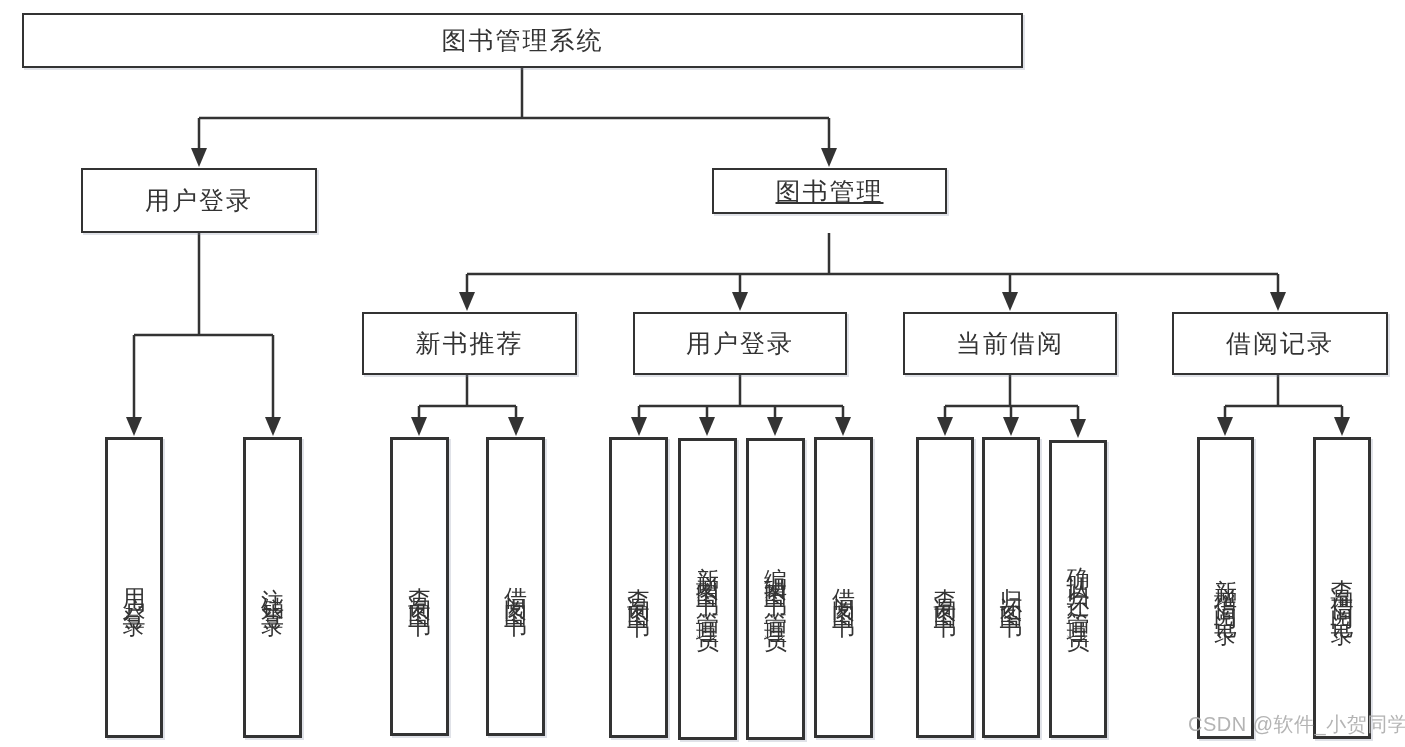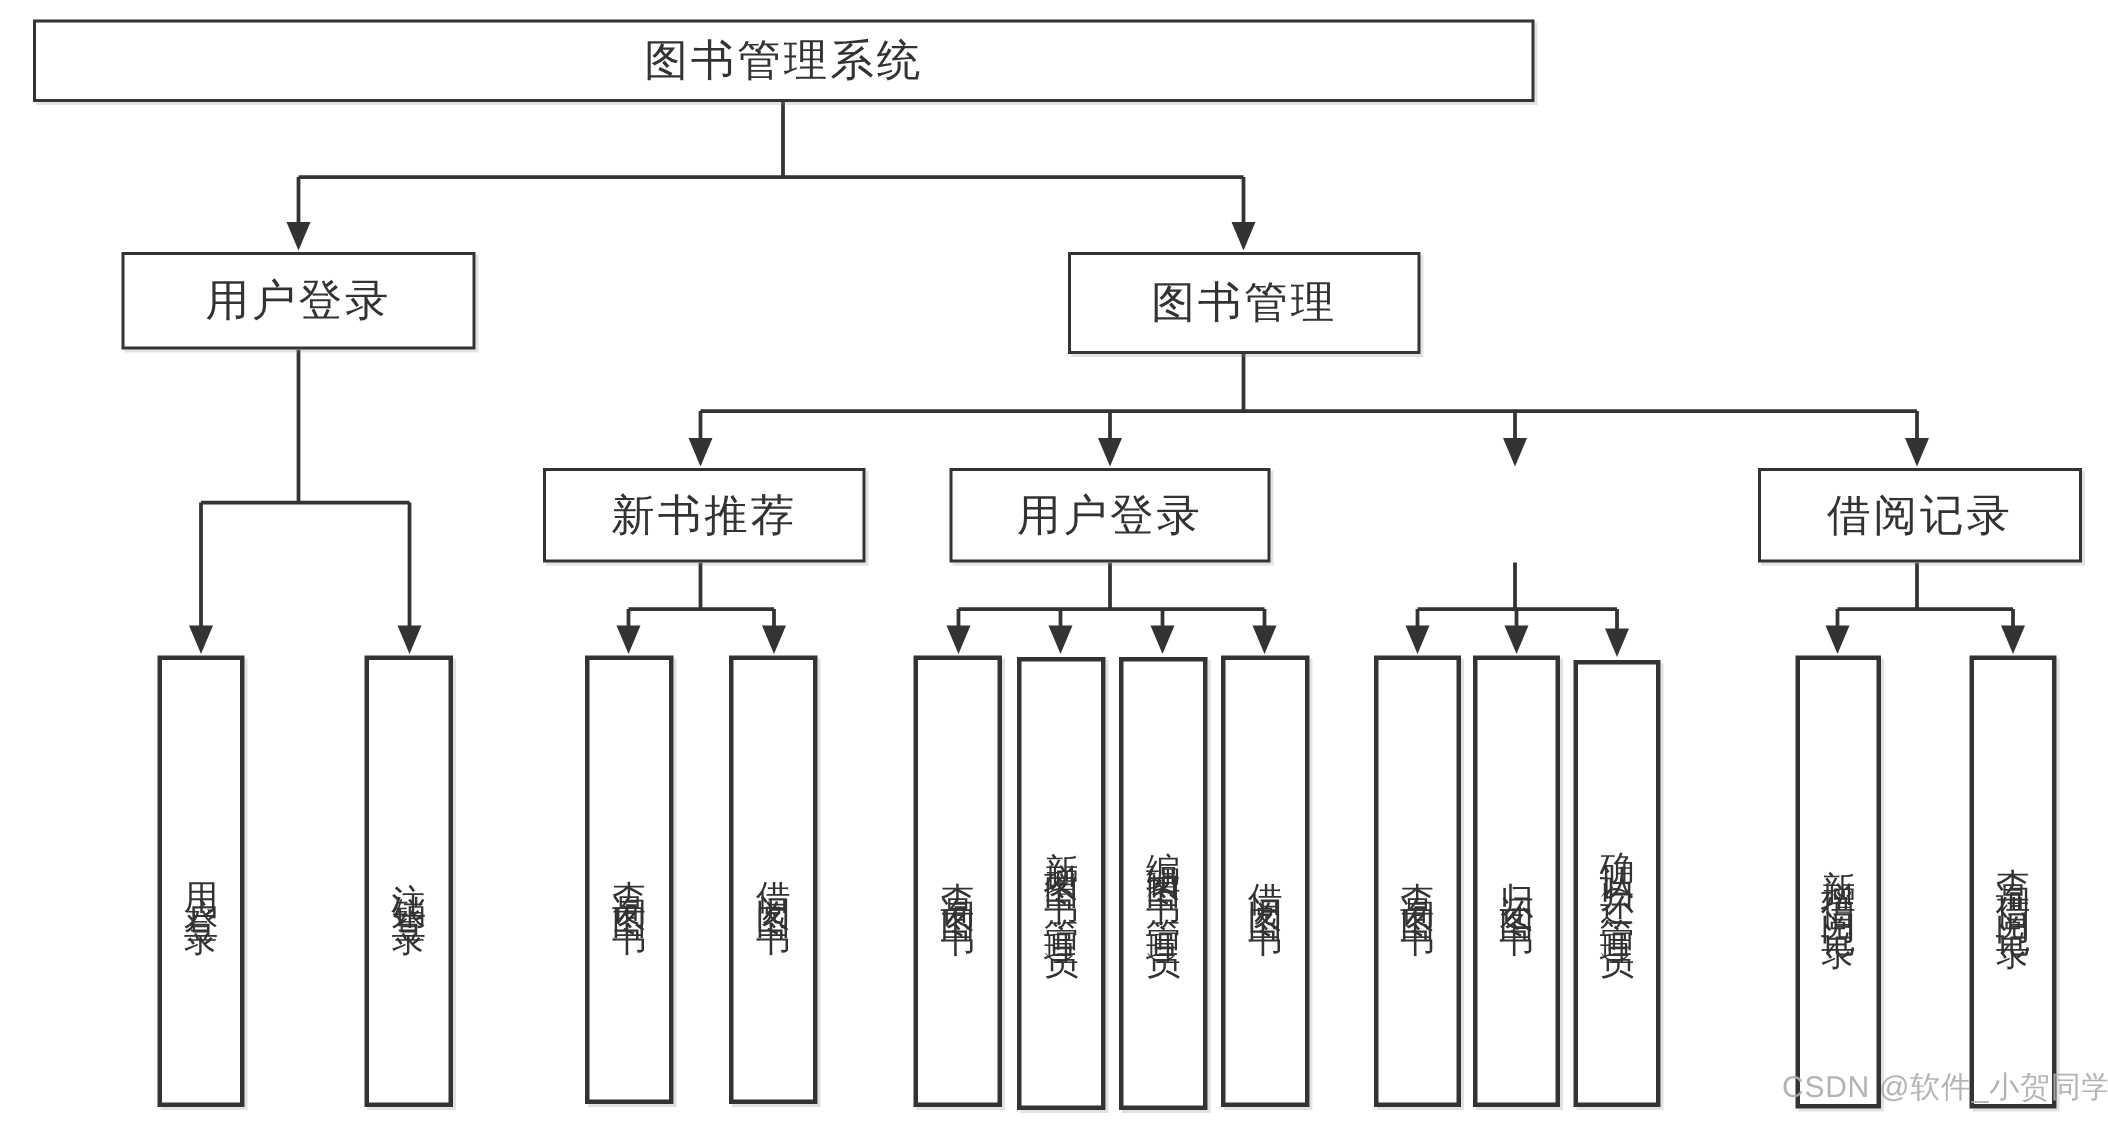--- a/index.html
+++ b/index.html
@@ -11,21 +11,21 @@
     overflow:hidden;
   }
   #connectors{position:absolute;left:0;top:0;width:1405px;height:747px;z-index:1;}
   .box{
     position:absolute;
     box-sizing:border-box;
     background:#ffffff;
     border:2.5px solid #333333;
     display:flex;align-items:center;justify-content:center;
     color:#333333;
-    font-size:29px;
+    font-size:25px;
     letter-spacing:2px;
     z-index:2;
     box-shadow:2px 2px 0 rgba(130,140,165,0.25);
     white-space:nowrap;
   }
   .leaf{
     position:absolute;
     box-sizing:border-box;
     background:#ffffff;
     border:3px solid #333333;
@@ -38,21 +38,21 @@
     text-orientation:mixed;
     font-size:23px;
     line-height:1;
     letter-spacing:9px;
     color:#333333;
     white-space:nowrap;
   }
   
   #b-root   {left:22px;  top:13px;  width:1001px;height:55px;}
   #b-user   {left:81px;  top:168px; width:236px; height:65px;}
-  #b-mgmt   {left:712px; top:168px; width:235px; height:68px;}
+  #b-mgmt   {left:712px; top:168px; width:235px; height:46px;text-decoration:underline;}
   #b-rec    {left:362px; top:312px; width:215px; height:63px;}
   #b-bor    {left:633px; top:312px; width:214px; height:63px;}
   #b-cur    {left:903px; top:312px; width:214px; height:63px;}
   #b-log    {left:1172px;top:312px; width:216px; height:63px;}
   
   #l-ulogin {left:105px; top:437px; width:58px; height:301px;}
   #l-ulogout{left:243px; top:437px; width:59px; height:301px;}
   #l-rq     {left:390px; top:437px; width:59px; height:299px;}
   #l-rb     {left:486px; top:437px; width:59px; height:299px;}
   #l-bq     {left:609px; top:437px; width:59px; height:301px;}
@@ -106,20 +106,21 @@
     </g>
   </svg>
 
   <div class="box" id="b-root">图书管理系统</div>
 
   <div class="box" id="b-user">用户登录</div>
   <div class="box" id="b-mgmt">图书管理</div>
 
   <div class="box" id="b-rec">新书推荐</div>
   <div class="box" id="b-bor">用户登录</div>
+  <div class="box" id="b-cur">当前借阅</div>
   <div class="box" id="b-log">借阅记录</div>
 
   <div class="leaf" id="l-ulogin">
     <span>用户登录</span>
   </div>
   <div class="leaf" id="l-ulogout">
     <span>注销登录</span>
   </div>
 
   <div class="leaf" id="l-rq">

